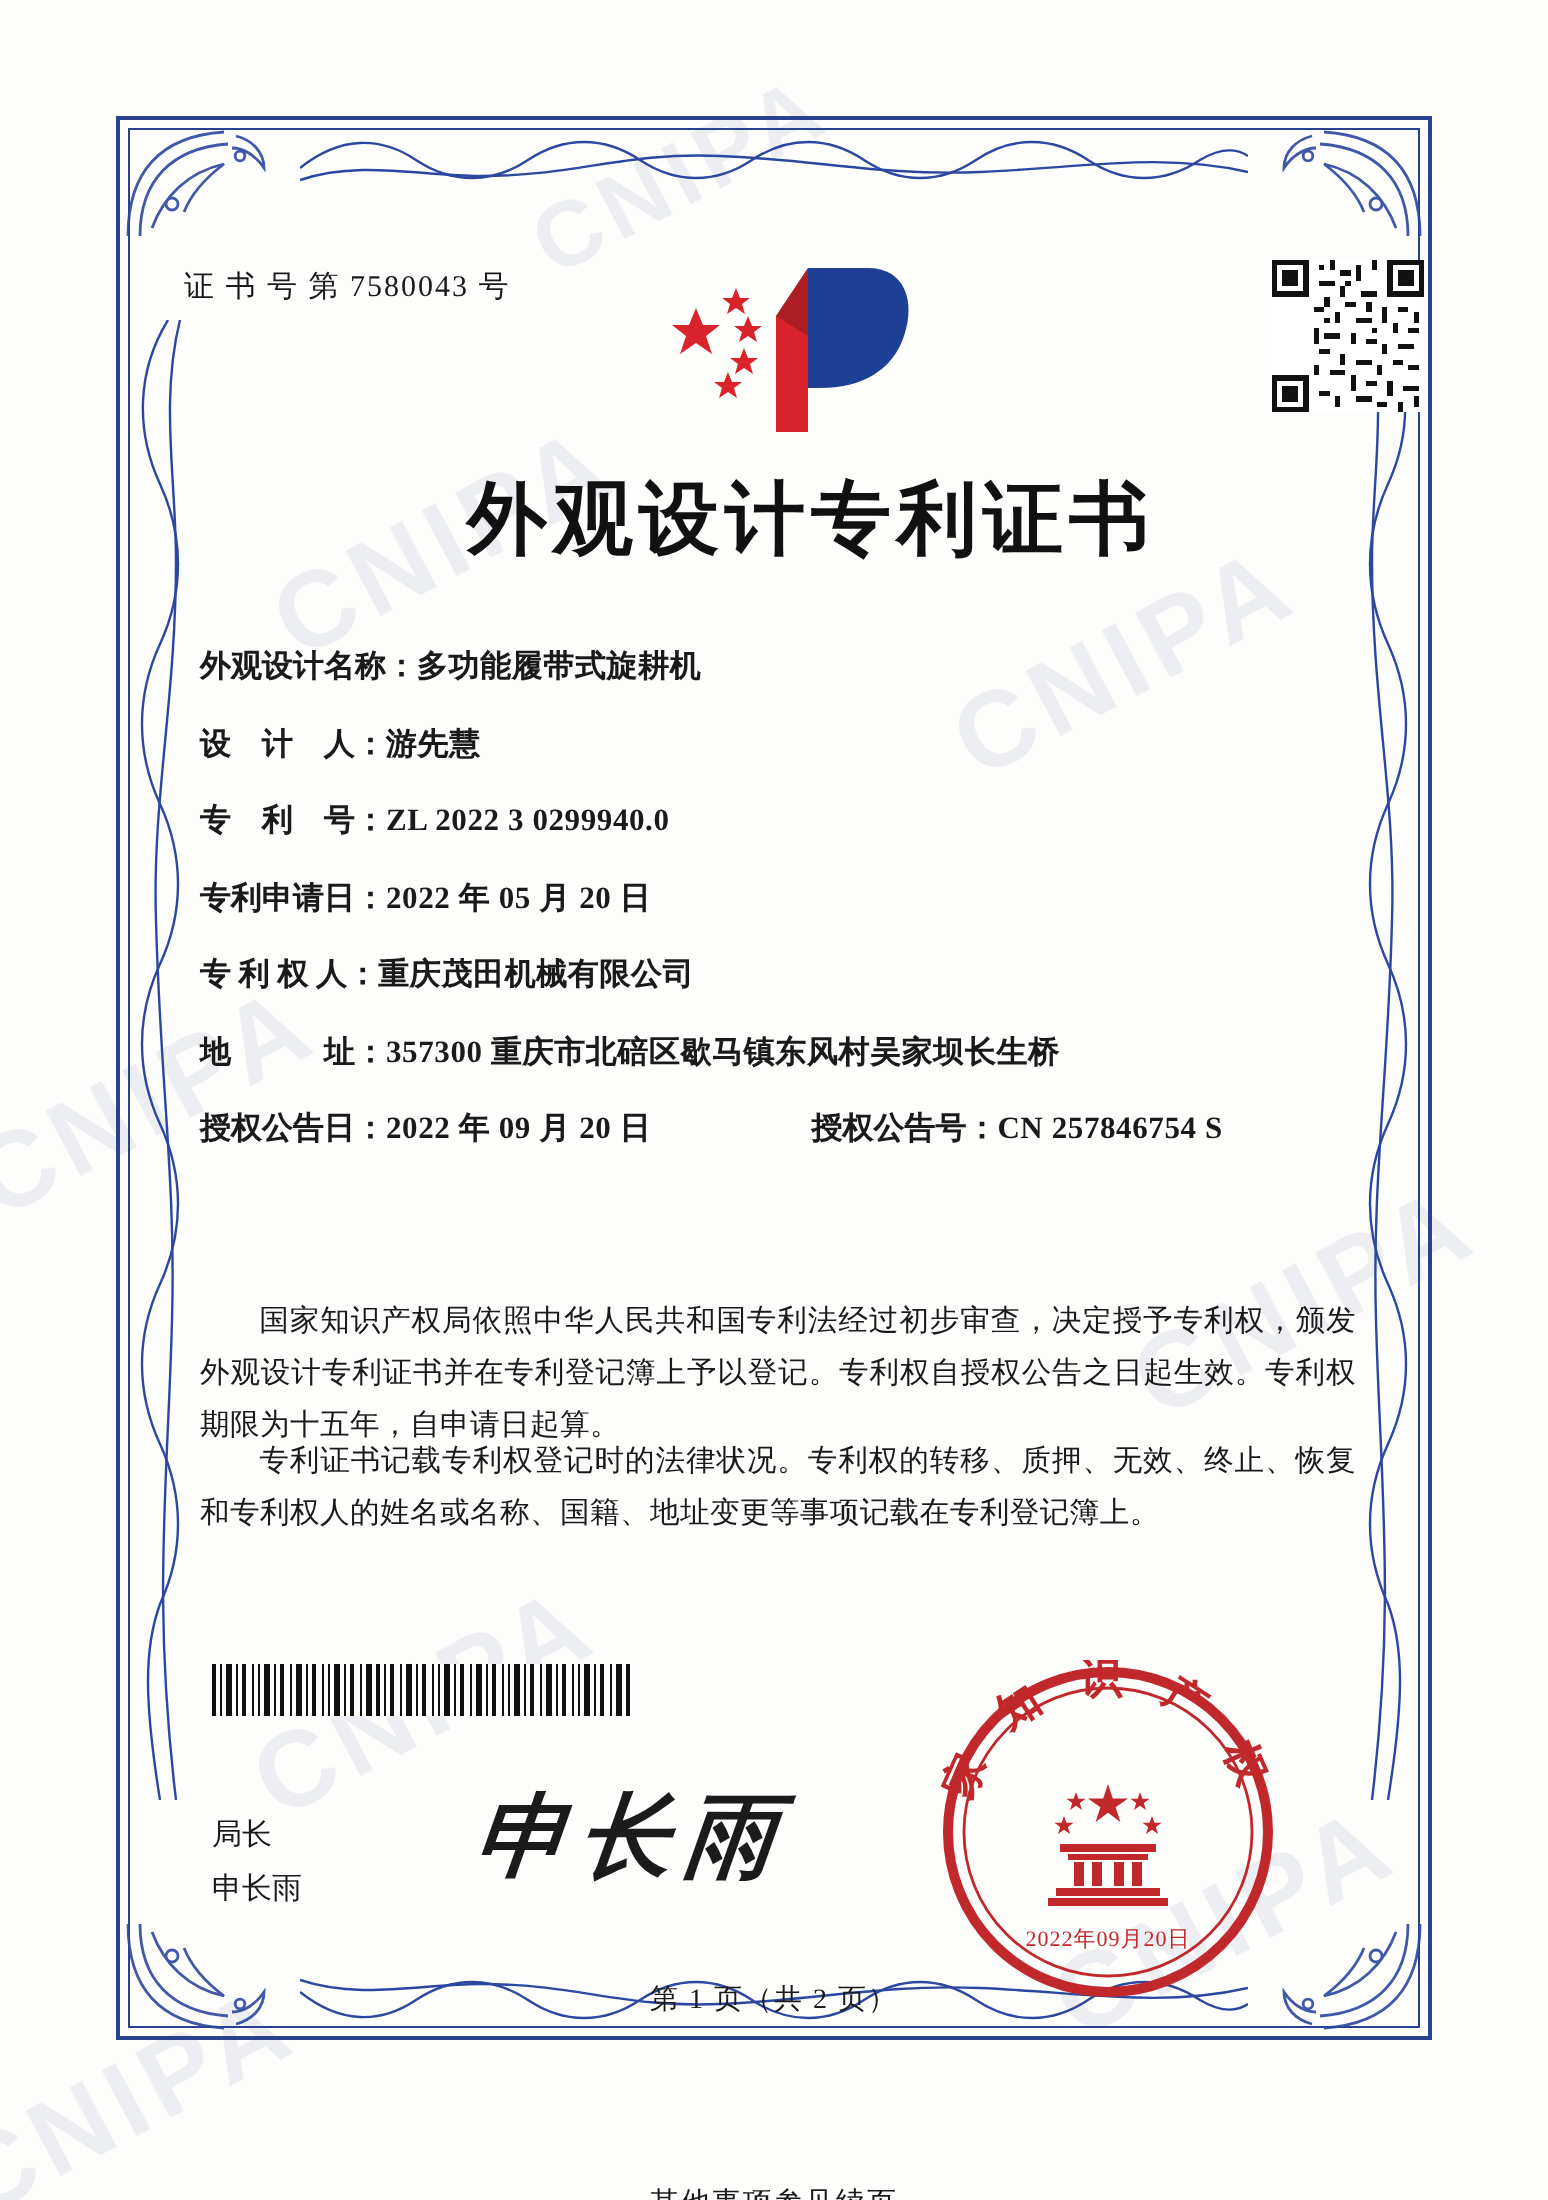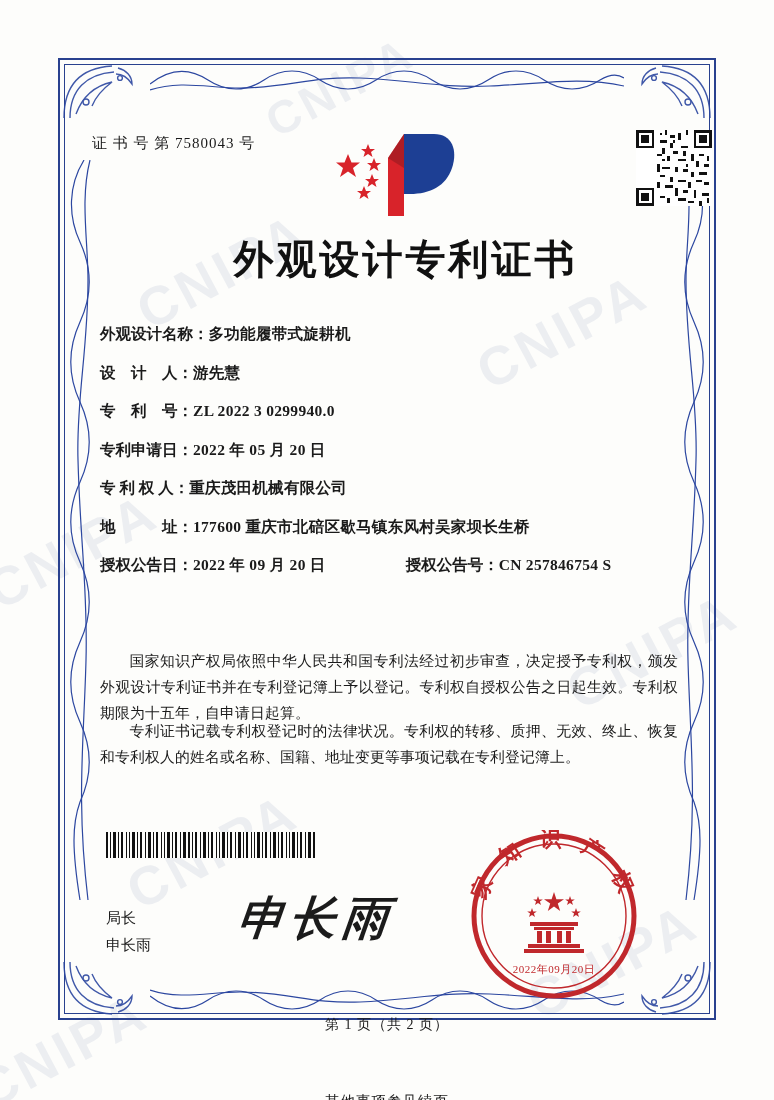--- a/index.html
+++ b/index.html
@@ -191,21 +191,21 @@
     width: 152px;
     text-align: center;
     font-size: 11px;
     color: #c0282c;
     letter-spacing: 0.5px;
   }
 
   
   .page-num {
     position: absolute;
-    left: 0; right: 0; top: 1016px;
+    left: 0; right: 0; top: 991px;
     text-align: center;
     font-size: 14px;
     letter-spacing: 1px;
   }
   .footnote {
     position: absolute;
     left: 0; right: 0; top: 1092px;
     text-align: center;
     font-size: 14.5px;
     letter-spacing: 1px;
@@ -391,21 +391,21 @@
     <div class="row">
       <span class="lbl">专　利　号：</span><span class="val">ZL 2022 3 0299940.0</span>
     </div>
     <div class="row">
       <span class="lbl">专利申请日：</span><span class="val">2022 年 05 月 20 日</span>
     </div>
     <div class="row">
       <span class="lbl">专 利 权 人：</span><span class="val">重庆茂田机械有限公司</span>
     </div>
     <div class="row">
-      <span class="lbl">地　　　址：</span><span class="val">177600 重庆市北碚区歇马镇东风村吴家坝长生桥</span>
+      <span class="lbl">地　　　址：</span><span class="val">357300 重庆市北碚区歇马镇东风村吴家坝长生桥</span>
     </div>
     <div class="row two-col">
       <div>
         <span class="lbl">授权公告日：</span><span class="val">2022 年 09 月 20 日</span>
       </div>
       <div>
         <span class="lbl">授权公告号：</span><span class="val">CN 257846754 S</span>
       </div>
     </div>
   </div>

